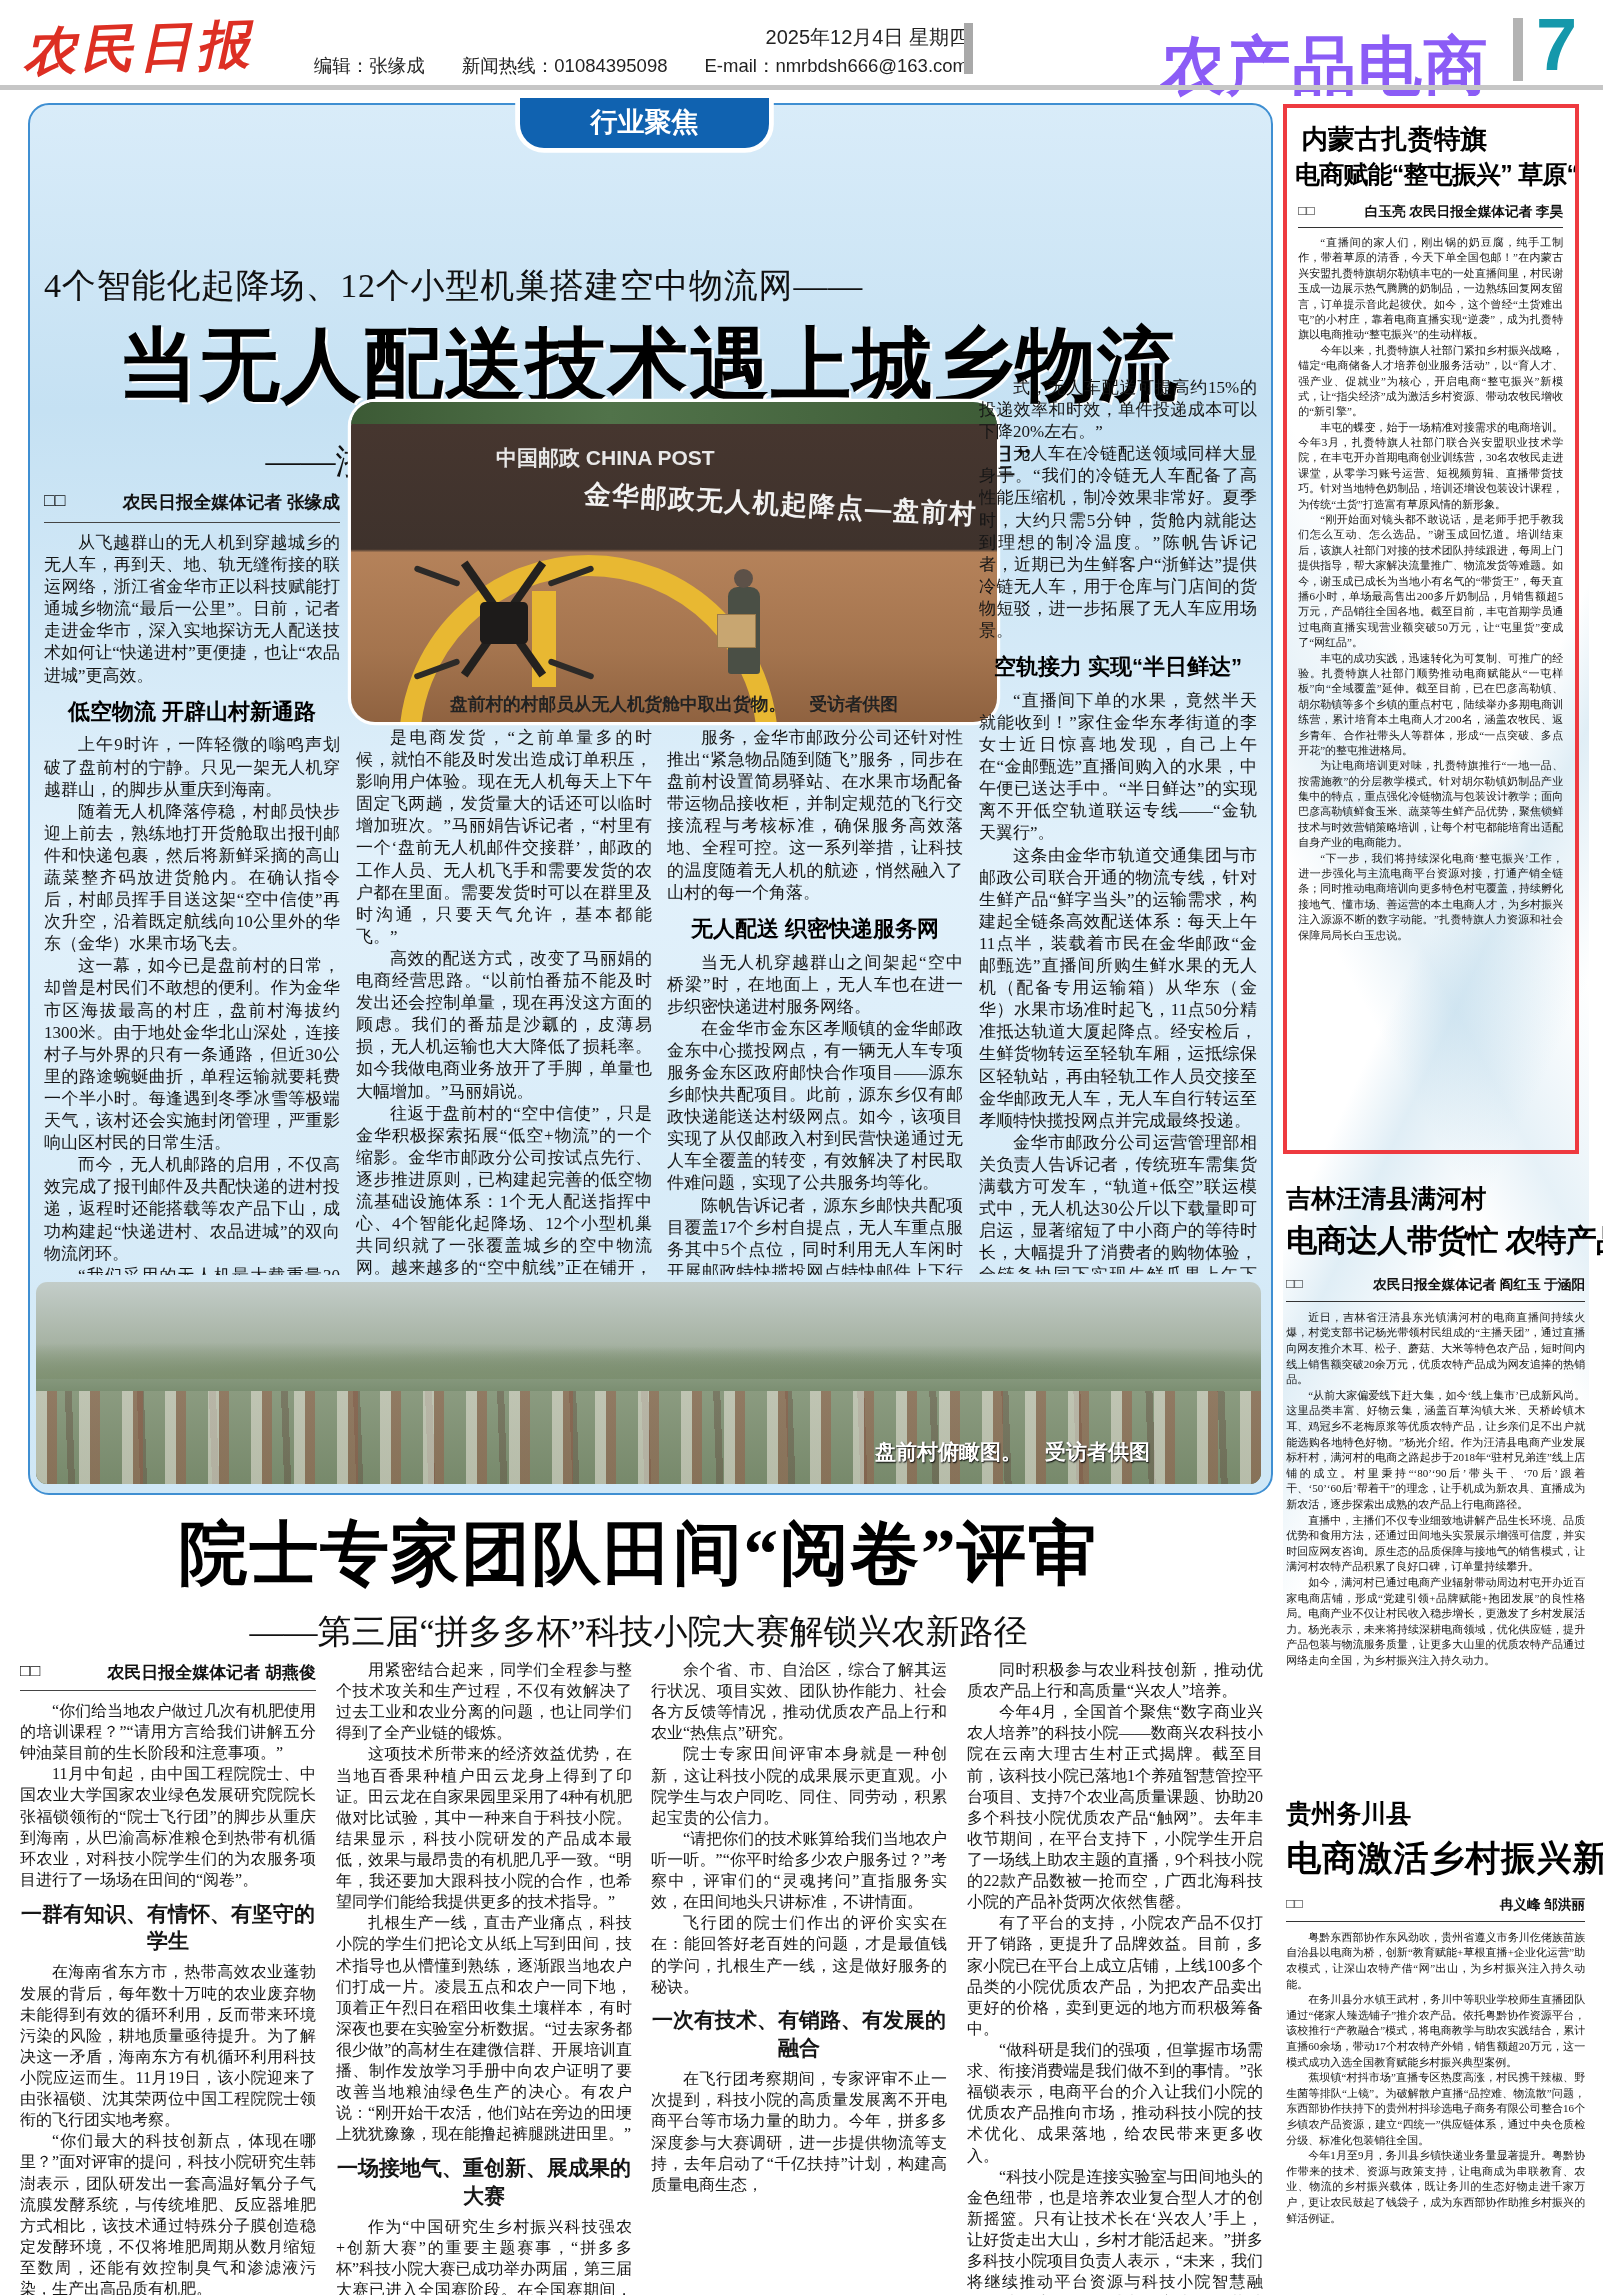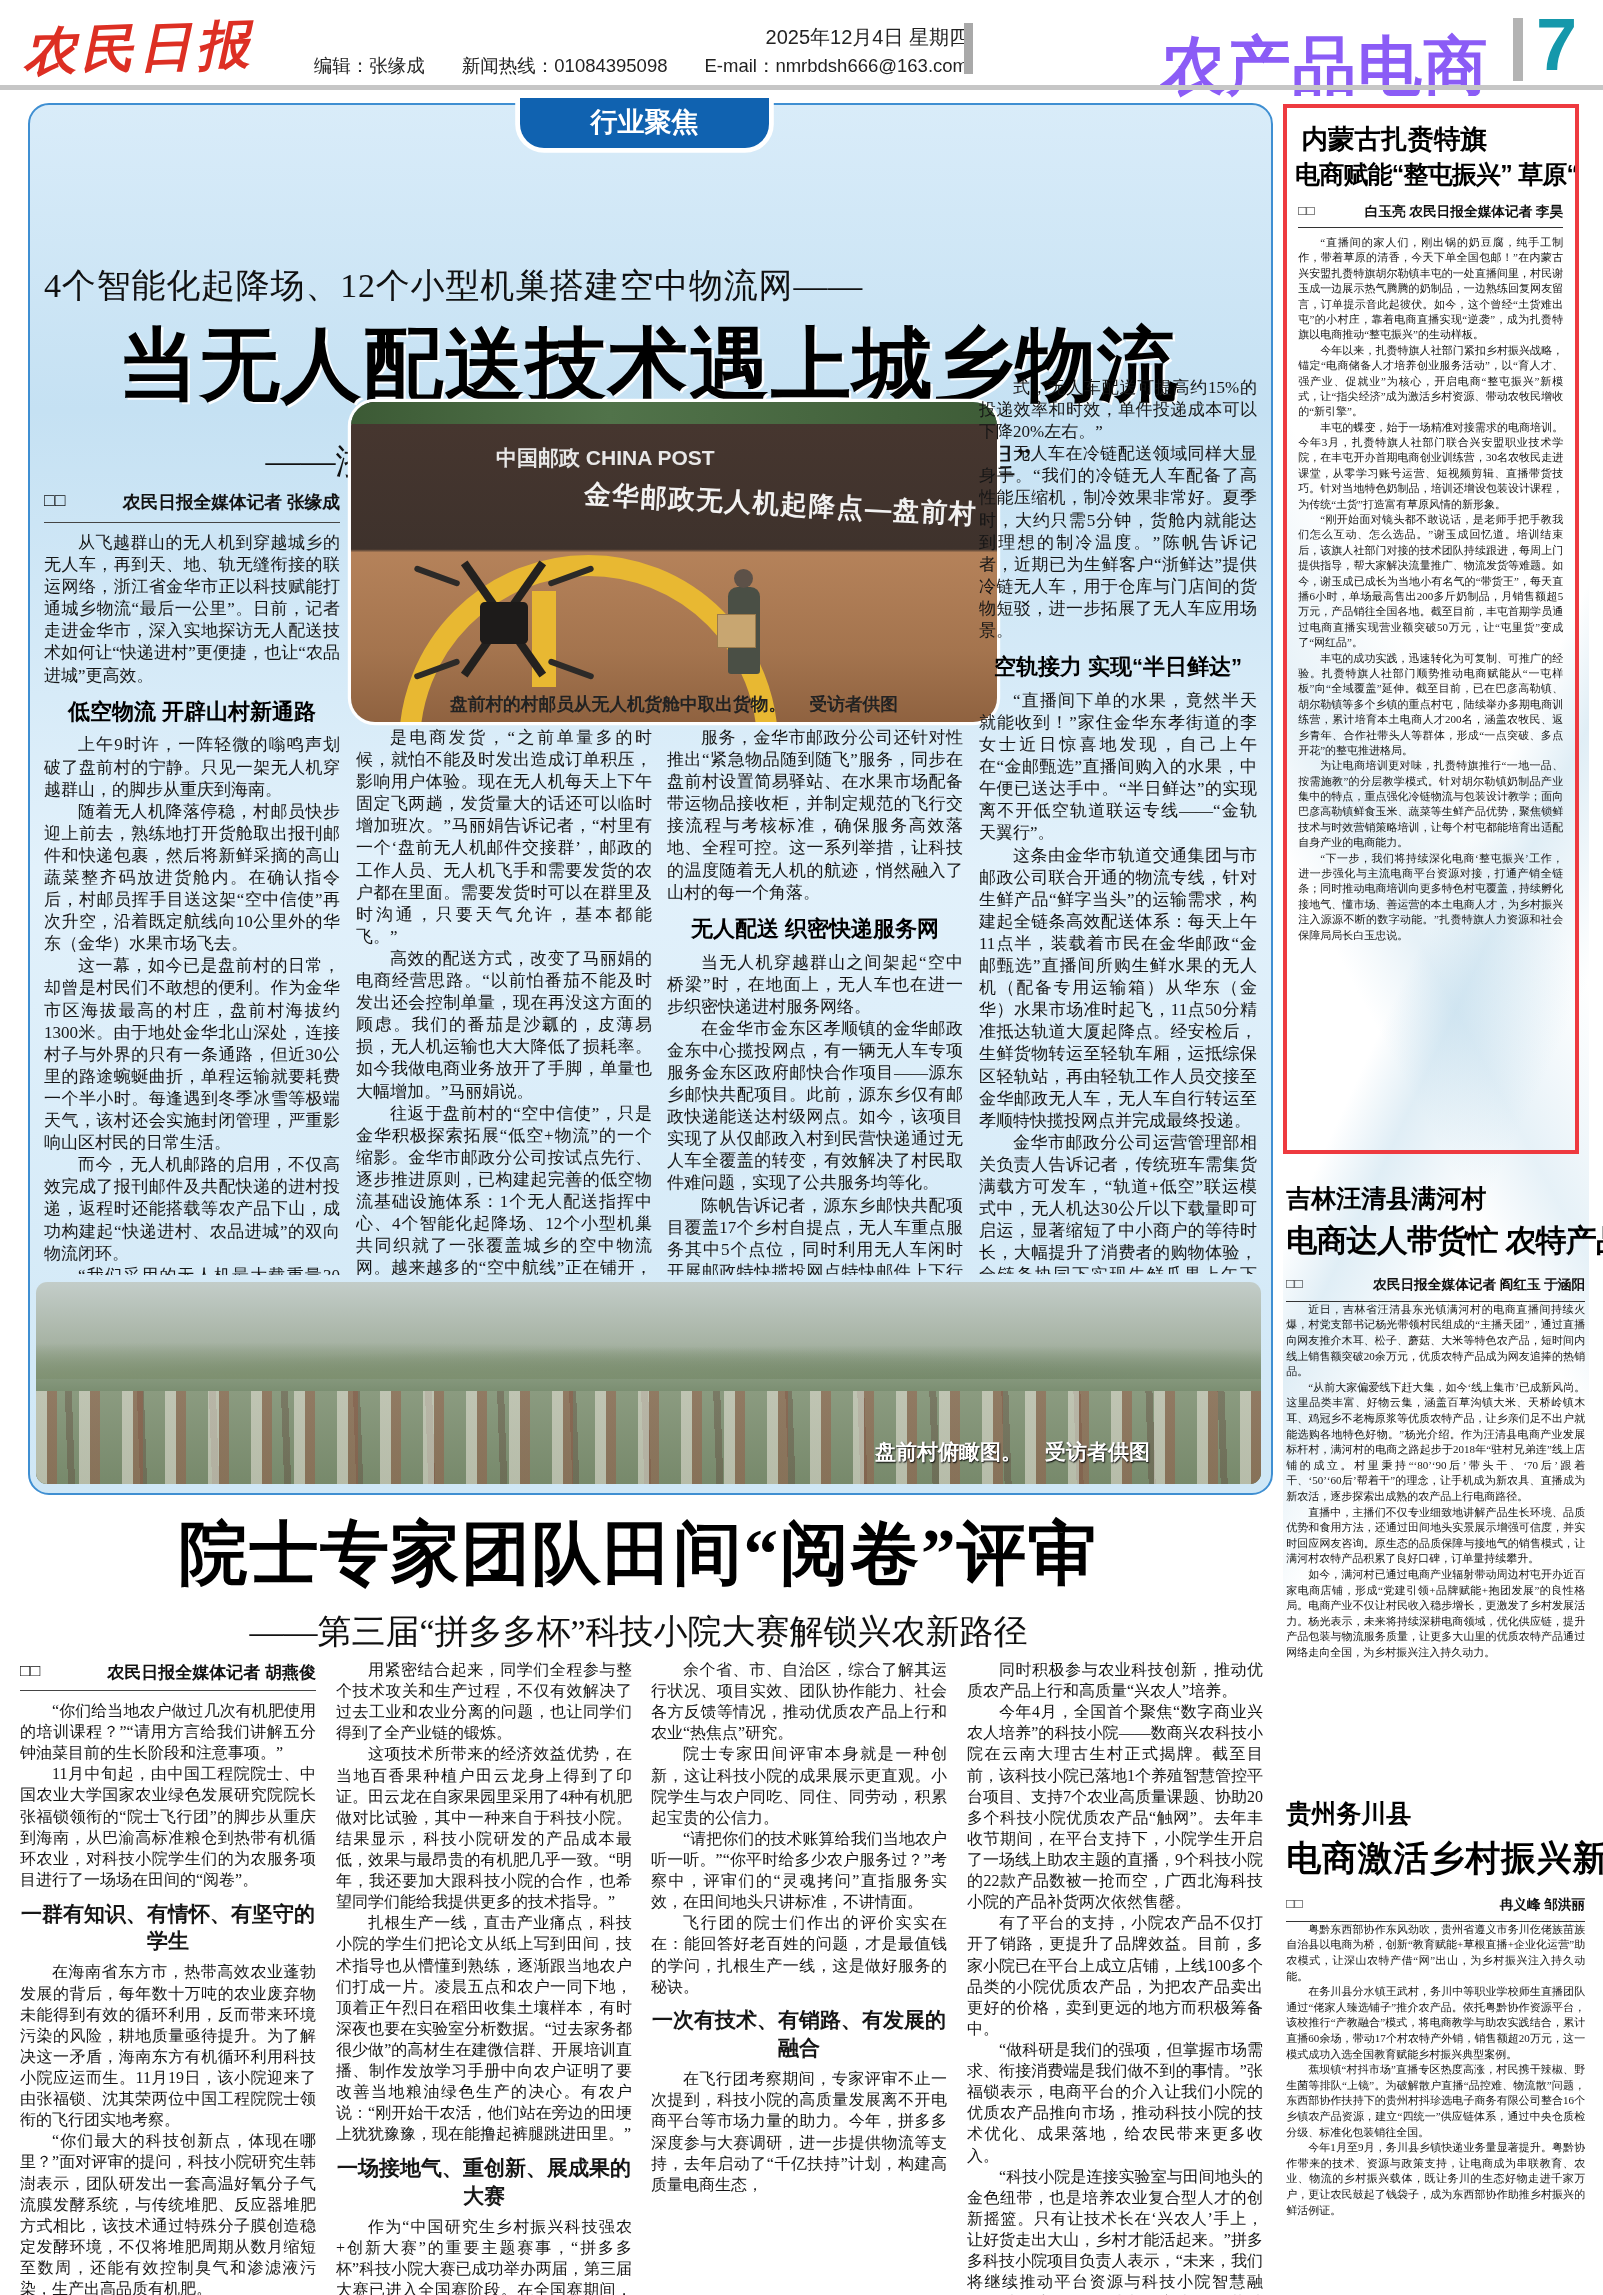--- a/index.html
+++ b/index.html
@@ -88,21 +88,21 @@
             font-size:13.7px;border-bottom:1.6px solid #333;padding-bottom:6.4px;}
   .r-body{position:absolute;left:11.2px;top:127px;width:265px;height:900px;overflow:hidden;
           font-size:11px;line-height:1.4;text-align:justify;color:#141414;}
   .r-body p.bp{margin:0;text-indent:2em;}
   .rb2{position:absolute;left:3.2px;width:299px;}
   .sm-kicker{font-size:25px;font-weight:900;font-family:"Liberation Sans",sans-serif;color:#000;margin:0;}
   .sm-title{font-size:31px;font-weight:900;font-family:"Liberation Sans",sans-serif;color:#000;margin:4.8px 0 0;white-space:nowrap;letter-spacing:-0.8px;}
   .sm-title.song{font-family:"Liberation Serif",serif;font-weight:700;font-size:35px;letter-spacing:0.8px;}
   .sm-byline{display:flex;justify-content:space-between;font-size:13.7px;border-bottom:1.6px solid #333;
              padding-bottom:6.4px;margin-top:14.5px;}
-  .sm-body{font-size:11px;line-height:1.42;text-align:justify;color:#141414;overflow:hidden;margin-top:0;}
+  .sm-body{font-size:11px;line-height:1.42;text-align:justify;color:#141414;overflow:hidden;margin-top:8px;}
   .sm-body p.bp{margin:0;text-indent:2em;}
   
   .b-title{left:0;top:1508px;width:1277px;text-align:center;font-size:69px;font-weight:900;color:#000;
            font-family:"Liberation Serif",serif;letter-spacing:1.6px;}
   .b-sub{left:0;top:1609px;width:1277px;text-align:center;font-size:34px;color:#111;}
   .b-byline{left:20px;top:1661px;width:296px;font-size:17px;display:flex;justify-content:space-between;
             border-bottom:1.6px solid #444;padding-bottom:6.4px;font-family:"Liberation Sans",sans-serif;}
   .bcol{font-size:16px;line-height:1.32;text-align:justify;overflow:hidden;color:#161616;}
   .bcol p.bp{margin:0;text-indent:2em;}
   .bcol .subhead{font-weight:bold;font-size:21px;text-align:center;margin:9.6px 0 6.4px;

